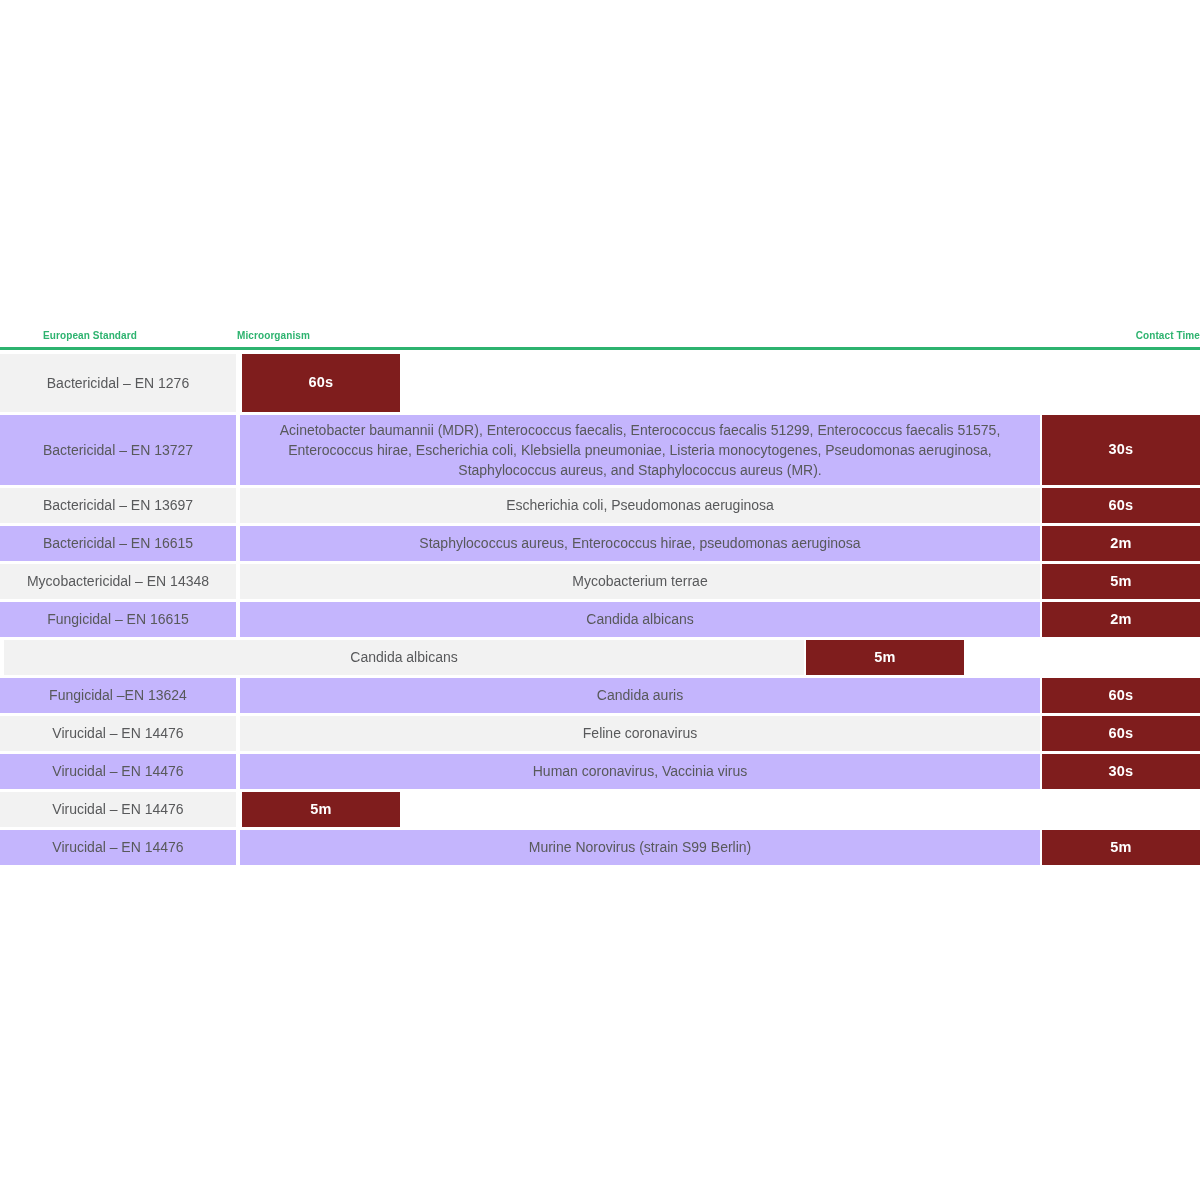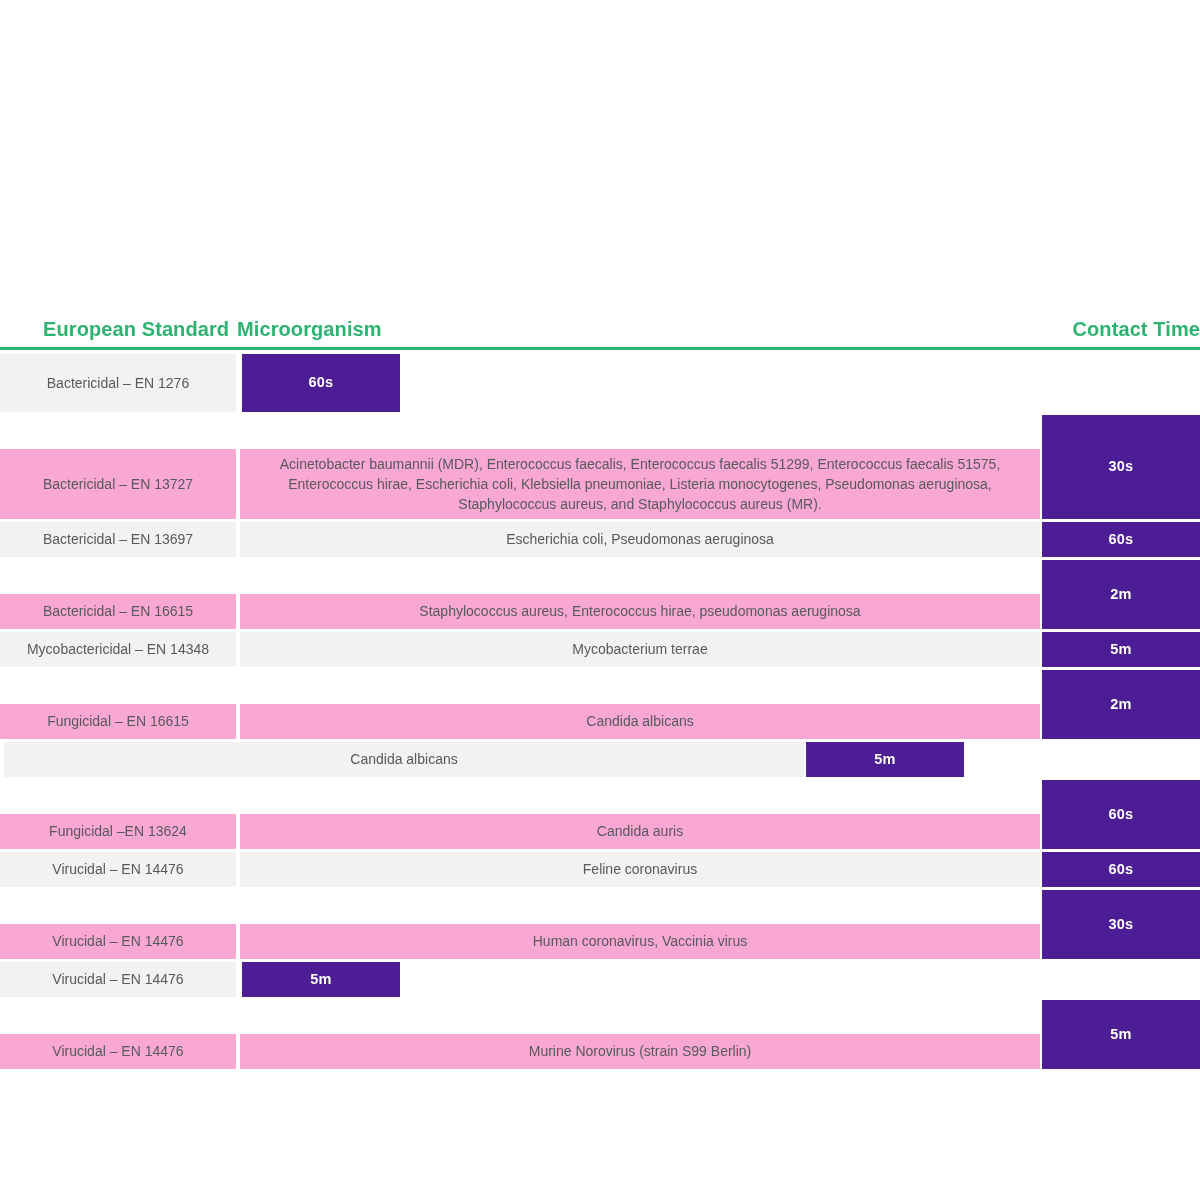--- a/index.html
+++ b/index.html
@@ -31,21 +31,21 @@
   
   .thead {
     display: flex;
     align-items: flex-end;
     height: 38px;
     padding-bottom: 2px;
     box-sizing: border-box;
   }
   .th {
     color: #2db36f;
-    font-size: 20px;
+    font-size: 10px;
     font-weight: bold;
     letter-spacing: 0.1px;
     white-space: nowrap;
   }
   .th-standard {
     width: 237px;
     padding-left: 43px;
     box-sizing: border-box;
     text-align: left;
   }
@@ -105,37 +105,36 @@
     text-align: center;
   }
 
   .cell-gap2 {
     width: 2px;
     background: #ffffff;
   }
 
   .cell-contact {
     width: 158px;
-    background: #4c1d95;
+    background: #7f1d1d;
     color: #ffffff;
     font-weight: bold;
     font-size: 14.5px;
     letter-spacing: 0.2px;
     text-align: right;
   }
 
   
   .row.odd .cell-standard,
   .row.odd .cell-micro {
     background: #f2f2f2;
   }
   .row.even .cell-standard,
   .row.even .cell-micro {
-    background: #f9a8d4;
-    margin-top: 34px;
+    background: #c4b5fd;
   }
 
   
   .row.h-tall .cell { min-height: 58px; }
   .row.h-xtall .cell { min-height: 70px; }
   .row.h-std .cell  { min-height: 35px; }
 </style>
 </head>
 <body>
 

